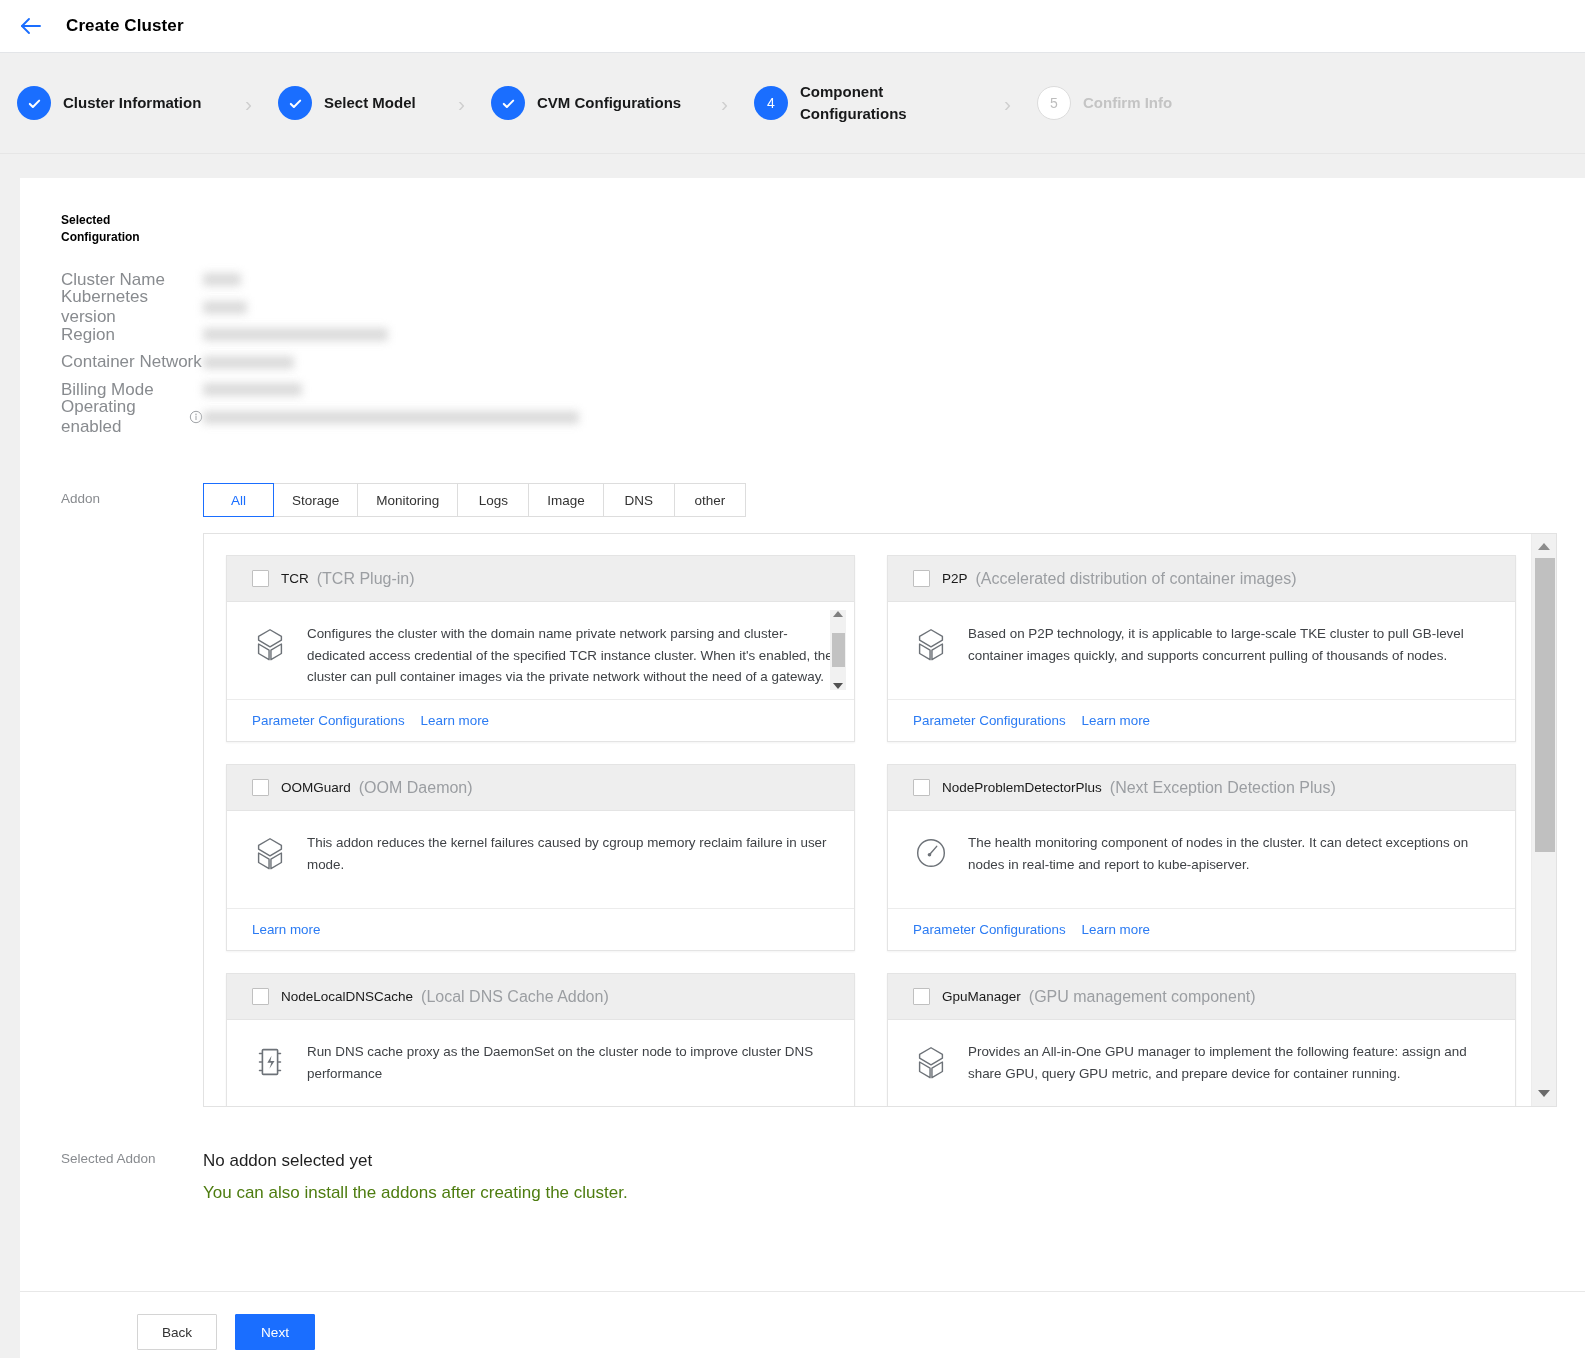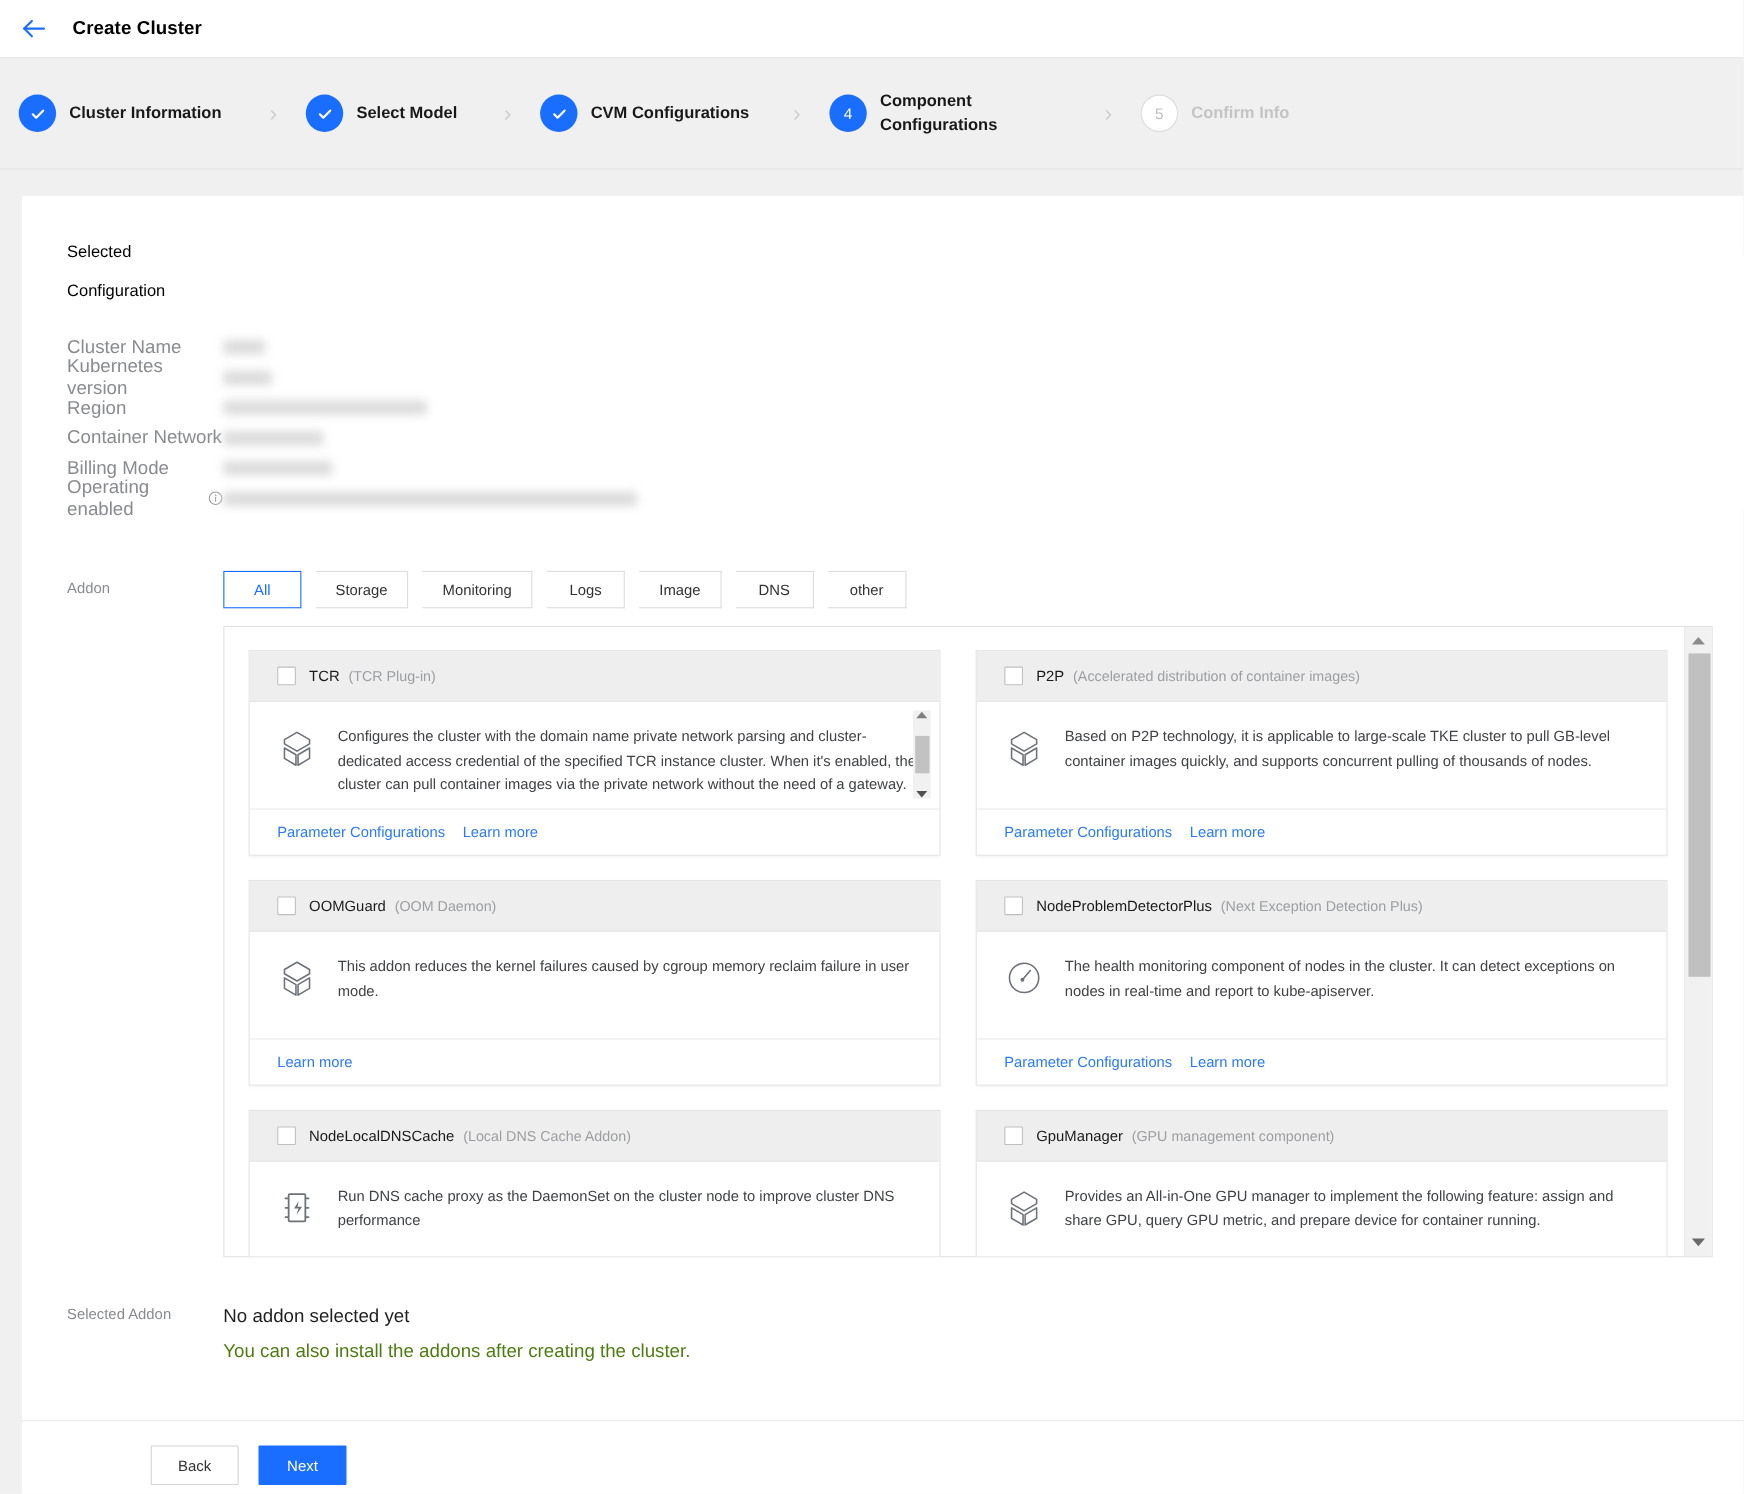--- a/index.html
+++ b/index.html
@@ -83,24 +83,24 @@
   .content-card {
     position: absolute;
     left: 20px; top: 178px;
     width: 1565px;
     min-height: 1113px;
     background: #ffffff;
   }
   .card-inner { padding: 34px 0 0 41px; }
 
   .sec-title {
-    font-size: 15px;
-    font-weight: normal;
+    font-size: 12px;
+    font-weight: bold;
     color: #000;
-    line-height: 35px;
+    line-height: 17px;
     width: 130px;
   }
 
   
   .summary { margin-top: 20px; }
   .summary-row {
     display: flex;
     align-items: center;
     height: 27.5px;
   }
@@ -132,21 +132,21 @@
   }
   .addon-side-label {
     width: 142px;
     font-size: 13.5px;
     color: #888b8f;
     padding-top: 8px;
     flex: 0 0 auto;
   }
   .addon-main { flex: 1 1 auto; }
 
-  .tabs { display: flex; gap: 13px; }
+  .tabs { display: flex; }
   .tab {
     height: 34px;
     min-width: 71px;
     padding: 0 18px;
     display: flex; align-items: center; justify-content: center;
     border: 1px solid #ddd;
     border-left: none;
     background: #fff;
     font-size: 13.5px;
     color: #333;
@@ -206,21 +206,21 @@
     background: #fff;
     border-radius: 1px;
     flex: 0 0 auto;
     cursor: pointer;
   }
   .addon-name {
     font-size: 13.5px;
     color: #1a1a1a;
   }
   .addon-alias {
-    font-size: 13px;
+    font-size: 16px;
     color: #9b9ea2;
     margin-left: -4px;
   }
 
   .addon-body {
     display: flex;
     align-items: flex-start;
     padding: 23px 18px 20px 24px;
     gap: 18px;
     position: relative;

